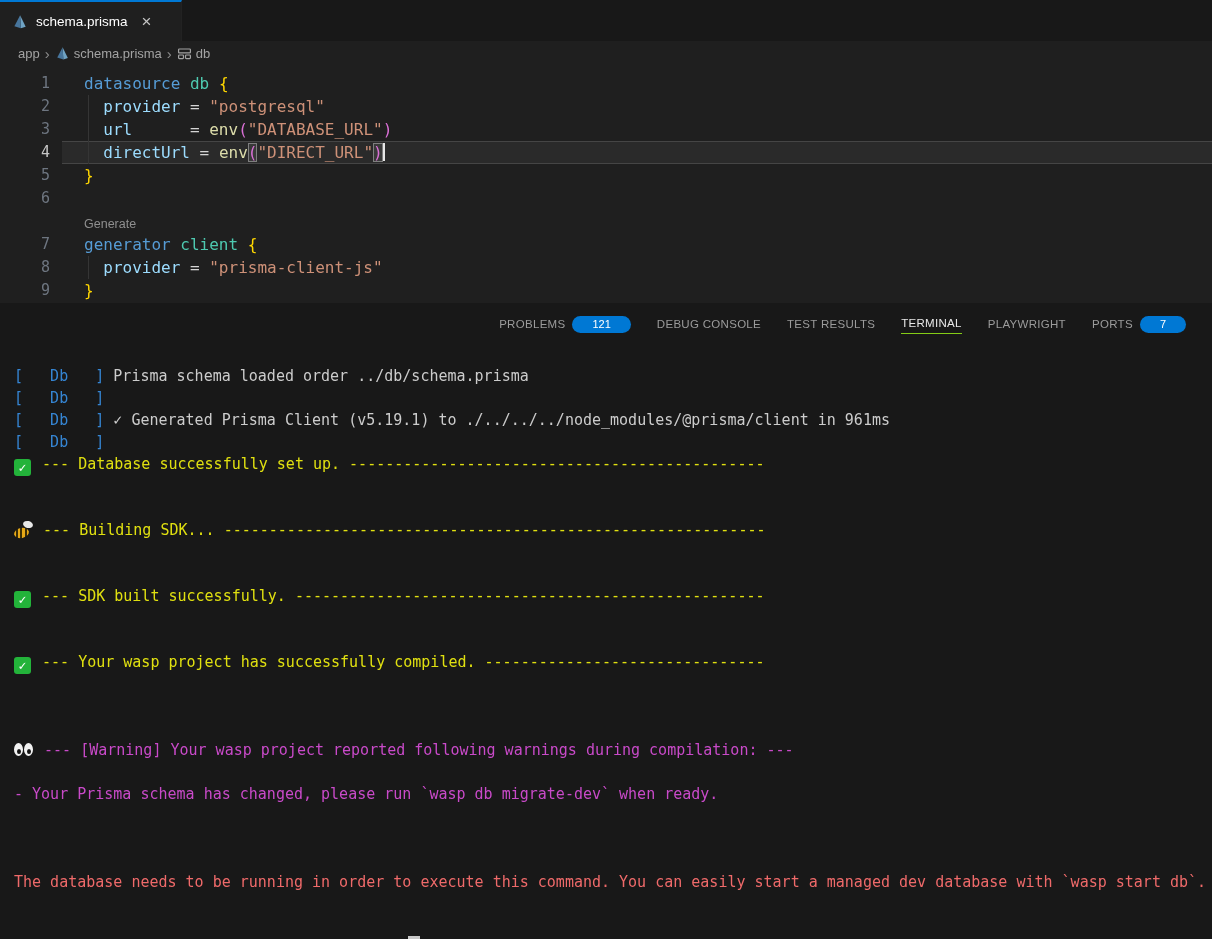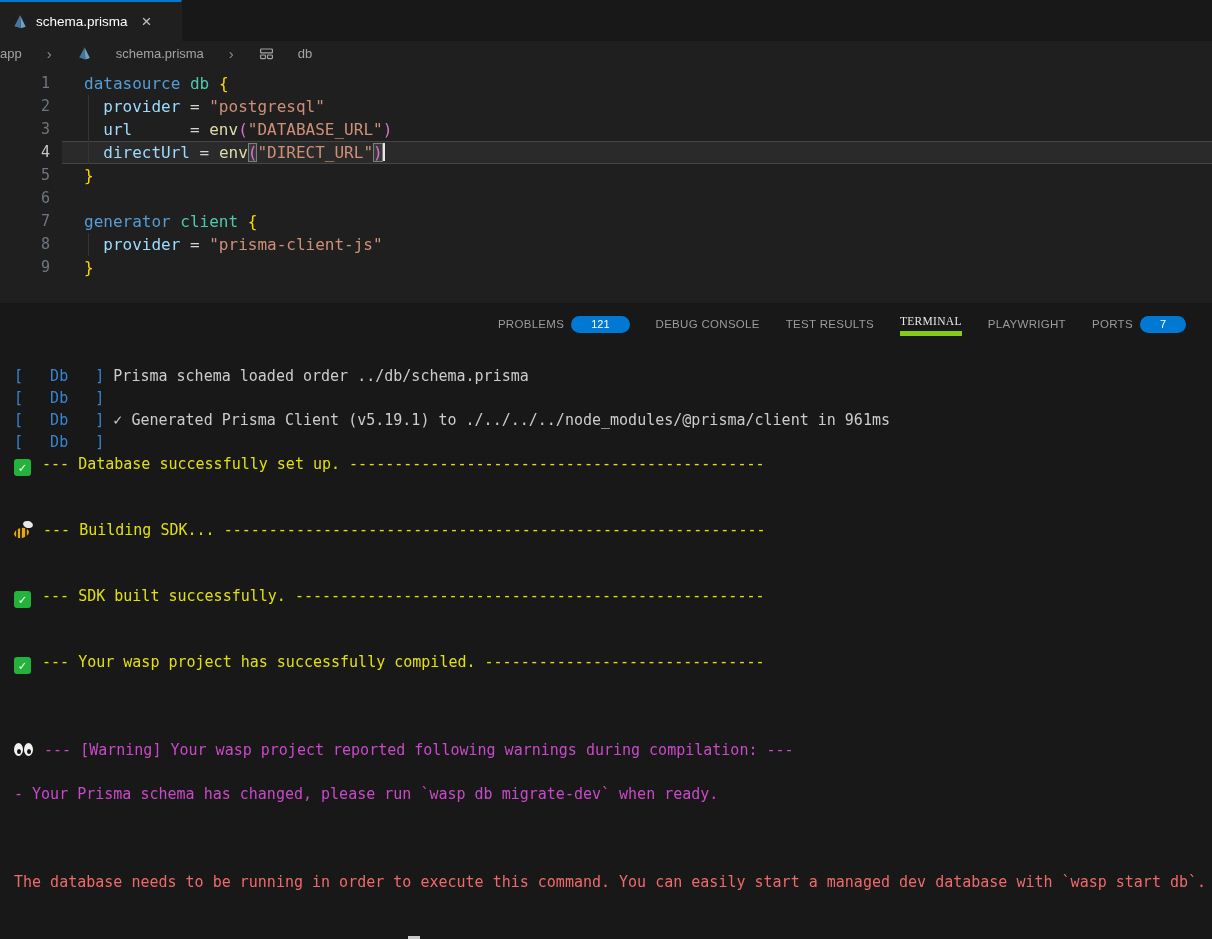--- a/index.html
+++ b/index.html
@@ -10,21 +10,21 @@
   
   .tabbar { height:41px; background:#181818; display:flex; }
   .tab { display:flex; align-items:center; padding:0 12px; background:#1f1f1f;
          border-top:2px solid #0078d4; border-right:1px solid #222; height:41px; min-width:182px; }
   .tab-label { color:#ffffff; font-size:13.5px; margin:0 14px 0 8px; }
   .tab-close { color:#c5c5c5; font-size:17px; line-height:17px; cursor:pointer; }
   .icon16 { width:16px; height:16px; display:inline-block; }
 
   
   .breadcrumbs { height:25px; background:#1f1f1f; display:flex; align-items:center;
-                 color:#a3a3a3; font-size:13px;gap:20px; }
+                 padding-left:18px; color:#a3a3a3; font-size:13px; }
   .crumb { cursor:pointer; }
   .crumb-sep { margin:0 5px; color:#8a8a8a; font-size:15px; line-height:13px; }
   .bc-icon { width:15px; height:15px; margin-right:4px; display:inline-block; }
 
   
   .editor { position:relative; height:237px; background:#1f1f1f; overflow:hidden; padding-top:6px; }
   .code-row { display:flex; height:23px; line-height:23px;
               font-family:"DejaVu Sans Mono", monospace; font-size:16px; white-space:pre; }
   .gutter { width:62px; text-align:right; padding-right:12px; color:#6e7681; font-size:15px; }
   .gutter.active { color:#c6c6c6; }
@@ -37,21 +37,21 @@
   .match { outline:1px solid #7f7f7f; outline-offset:-1px; background:rgba(130,130,130,0.18); }
   .cursor { display:inline-block; width:2px; height:18px; background:#e6e6e6; vertical-align:-3px; }
   .lens-row .code { display:flex; align-items:flex-end; padding-bottom:2px; }
   .lens { font-family:"Liberation Sans", sans-serif; font-size:12.5px; color:#8f8f8f; line-height:14px; }
 
   
   .panel { height:636px; background:#181818; }
   .panel-tabs { height:45px; display:flex; align-items:center; padding-left:20px;justify-content:flex-end; }
   .ptab { display:flex; align-items:center; margin-right:26px; cursor:pointer; }
   .ptab-label { color:#9b9b9b; font-size:11.5px; letter-spacing:0.3px; padding-bottom:4px; }
-  .ptab.active .ptab-label { color:#e7e7e7; border-bottom:5px solid #84cc16;font-family:Liberation Serif, serif; }
+  .ptab.active .ptab-label { color:#e7e7e7; border-bottom:1px solid #84cc16; }
   .badge { background:#0078d4; color:#fff; font-size:11px; height:17px; line-height:17px;
            border-radius:10px; padding:0 20px; min-width:17px; text-align:center; margin-left:7px;
            margin-bottom:3px; display:inline-block; }
 
   
   .terminal { padding:17px 0 0 14px; }
   .t-line { height:22px; line-height:22px; white-space:pre;
             font-family:"DejaVu Sans Mono", monospace; font-size:15px; }
   .t-blue{color:#3585d3} .t-fg{color:#cccccc} .t-yellow{color:#e0e010}
   .t-magenta{color:#c94ac9} .t-red{color:#e54b4b} .t-red2{color:#ef6a6a}
@@ -116,20 +116,21 @@
   </div>
 
   <div class="editor">
     <div id="editor-lines">
         <div class="code-row"><div class="gutter">1</div><div class="code"><span class="tk-kw">datasource </span><span class="tk-type">db </span><span class="tk-b1">{</span></div></div>
         <div class="code-row"><div class="gutter">2</div><div class="code"><span class="indent-guide"></span><span class="tk-op">  </span><span class="tk-prop">provider</span><span class="tk-op"> = </span><span class="tk-str">"postgresql"</span></div></div>
         <div class="code-row"><div class="gutter">3</div><div class="code"><span class="indent-guide"></span><span class="tk-op">  </span><span class="tk-prop">url</span><span class="tk-op">      = </span><span class="tk-fn">env</span><span class="tk-b2">(</span><span class="tk-str">"DATABASE_URL"</span><span class="tk-b2">)</span></div></div>
         <div class="code-row"><div class="gutter active">4</div><div class="code current"><span class="indent-guide"></span><span class="tk-op">  </span><span class="tk-prop">directUrl</span><span class="tk-op"> = </span><span class="tk-fn">env</span><span class="tk-b2 match">(</span><span class="tk-str">"DIRECT_URL"</span><span class="tk-b2 match">)</span><span class="cursor"></span></div></div>
         <div class="code-row"><div class="gutter">5</div><div class="code"><span class="tk-b1">}</span></div></div>
         <div class="code-row"><div class="gutter">6</div><div class="code"></div></div>
+        <div class="code-row lens-row"><div class="gutter"></div><div class="code"><span class="lens">Generate</span></div></div>
         <div class="code-row"><div class="gutter">7</div><div class="code"><span class="tk-kw">generator </span><span class="tk-type">client </span><span class="tk-b1">{</span></div></div>
         <div class="code-row"><div class="gutter">8</div><div class="code"><span class="indent-guide"></span><span class="tk-op">  </span><span class="tk-prop">provider</span><span class="tk-op"> = </span><span class="tk-str">"prisma-client-js"</span></div></div>
         <div class="code-row"><div class="gutter">9</div><div class="code"><span class="tk-b1">}</span></div></div>
       </div>
   </div>
 
   <div class="panel">
     <div class="panel-tabs">
       <div class="ptab">
         <span class="ptab-label">PROBLEMS</span>

